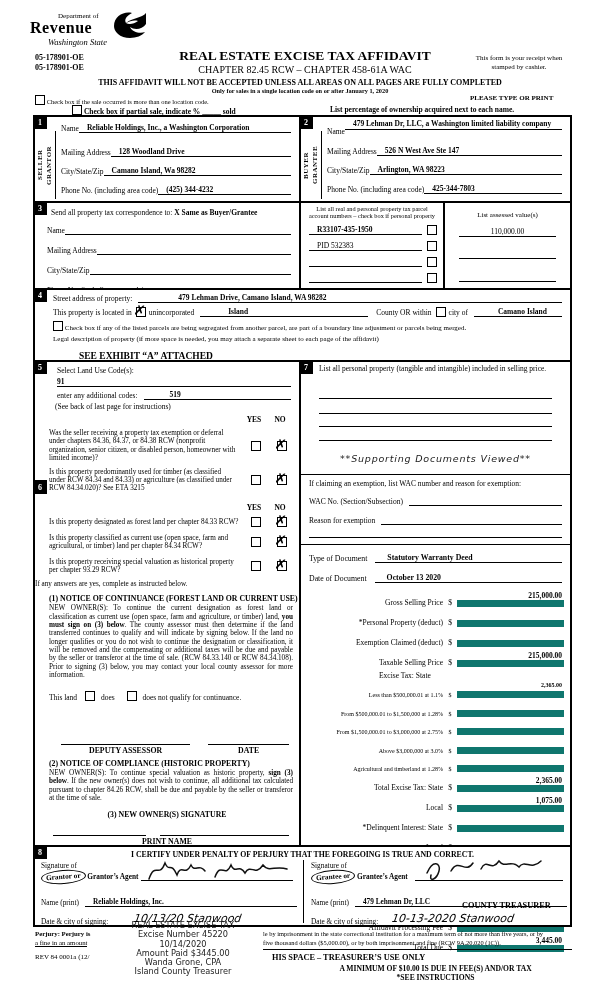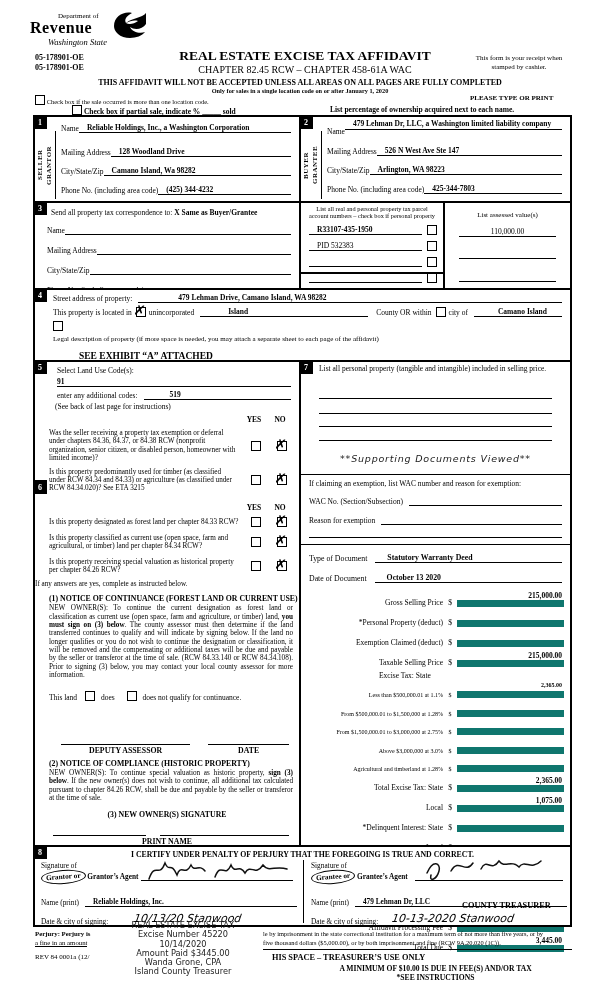--- a/index.html
+++ b/index.html
@@ -151,21 +151,21 @@
         <span class="flabel">City/State/Zip</span>
         <span class="fline nb"></span>
       </div>
       <div class="frow" style="margin-top:10px;">
         <span class="flabel">Phone No. (including area code)</span>
         <span class="fline nb"></span>
       </div>
     </div>
   </div>
 
-  <div class="box" style="left:299px;top:201px;width:146px;height:73px;font-family:Liberation Serif, serif;">
+  <div class="box" style="left:299px;top:201px;width:146px;height:89px;font-family:Liberation Serif, serif;">
     <div class="ctr" style="font-size:6.3px;line-height:7.3px;padding:2px 6px 0 6px;">List all real and personal property tax parcel account numbers – check box if personal property</div>
     <div style="padding:3px 6px 0 8px;">
       <div style="display:flex;align-items:flex-end;margin-top:2px;">
         <span class="u b" style="flex:1;font-size:7.5px;min-height:9px;padding-left:8px;">R33107-435-1950</span>
         <span class="cb" style="margin-left:5px;"></span>
       </div>
       <div style="display:flex;align-items:flex-end;margin-top:6px;">
         <span class="u" style="flex:1;font-size:7.5px;min-height:9px;padding-left:8px;">PID  532383</span>
         <span class="cb" style="margin-left:5px;"></span>
       </div>
@@ -203,20 +203,21 @@
           </span>
         <span>unincorporated</span>
         <span class="u b" style="width:140px;margin-left:6px;padding-left:28px;">Island</span>
         <span style="margin-left:8px;">County OR  within</span>
         <span class="cb" style="margin:0 3px 0 4px;"></span>
         <span>city of</span>
         <span class="u b" style="flex:1;margin-left:6px;padding-left:24px;">Camano Island</span>
       </div>
       <div style="font-size:7px;margin-top:4px;">
         <span class="cb"></span>
+        <span>Check box if any of the listed parcels are being segregated from another parcel, are part of a boundary line adjustment or parcels being merged.</span>
       </div>
       <div style="font-size:7px;margin-top:3px;">Legal description of property (if more space is needed, you may attach a separate sheet to each page of the affidavit)</div>
       <div class="b" style="font-size:9.5px;margin-top:8px;margin-left:26px;">SEE EXHIBIT “A” ATTACHED</div>
     </div>
   </div>
 
   <div class="box" style="left:33px;top:360px;width:268px;height:487px;">
     <div class="badge">5</div>
     <div class="badge" style="top:118px;">6</div>
 
@@ -278,21 +279,21 @@
         <span class="bcol">
             <span class="cb"></span>
           </span>
         <span class="bcol">
             <span class="cb">
               <span class="xmark">✗</span>
             </span>
           </span>
       </div>
       <div class="qrow" style="margin-top:7px;">
-        <span class="qtext">Is this property receiving special valuation as historical property per chapter 84.26 RCW?</span>
+        <span class="qtext">Is this property receiving special valuation as historical property per chapter 93.29 RCW?</span>
         <span class="bcol">
             <span class="cb"></span>
           </span>
         <span class="bcol">
             <span class="cb">
               <span class="xmark">✗</span>
             </span>
           </span>
       </div>
 

